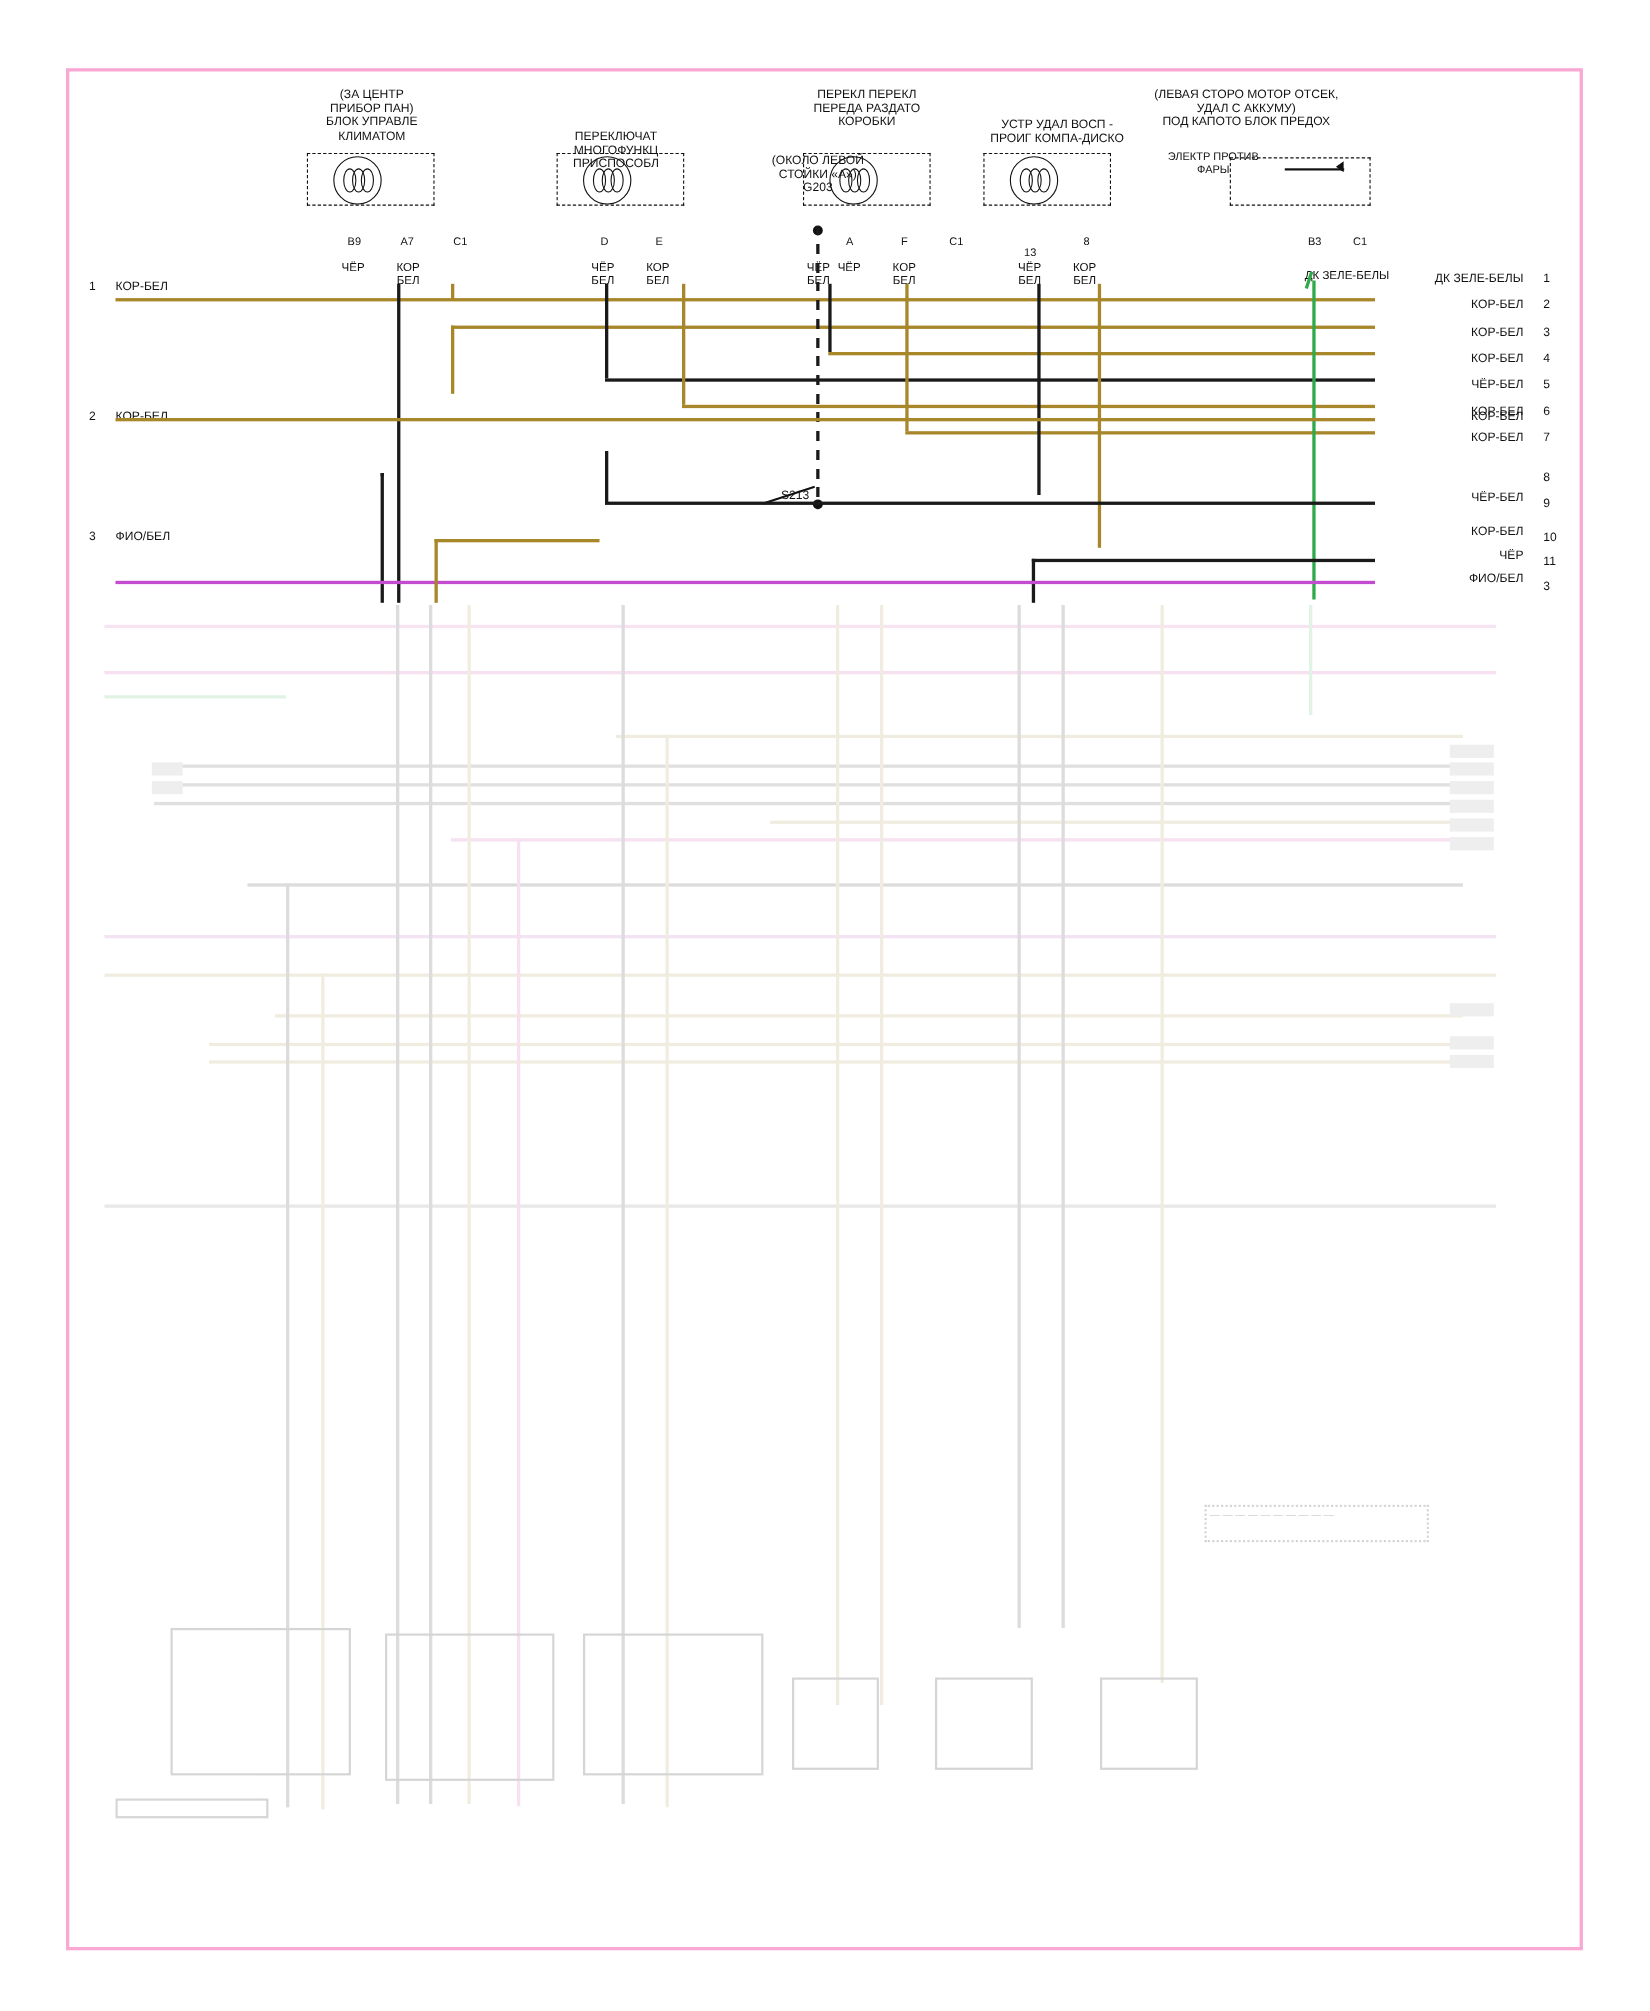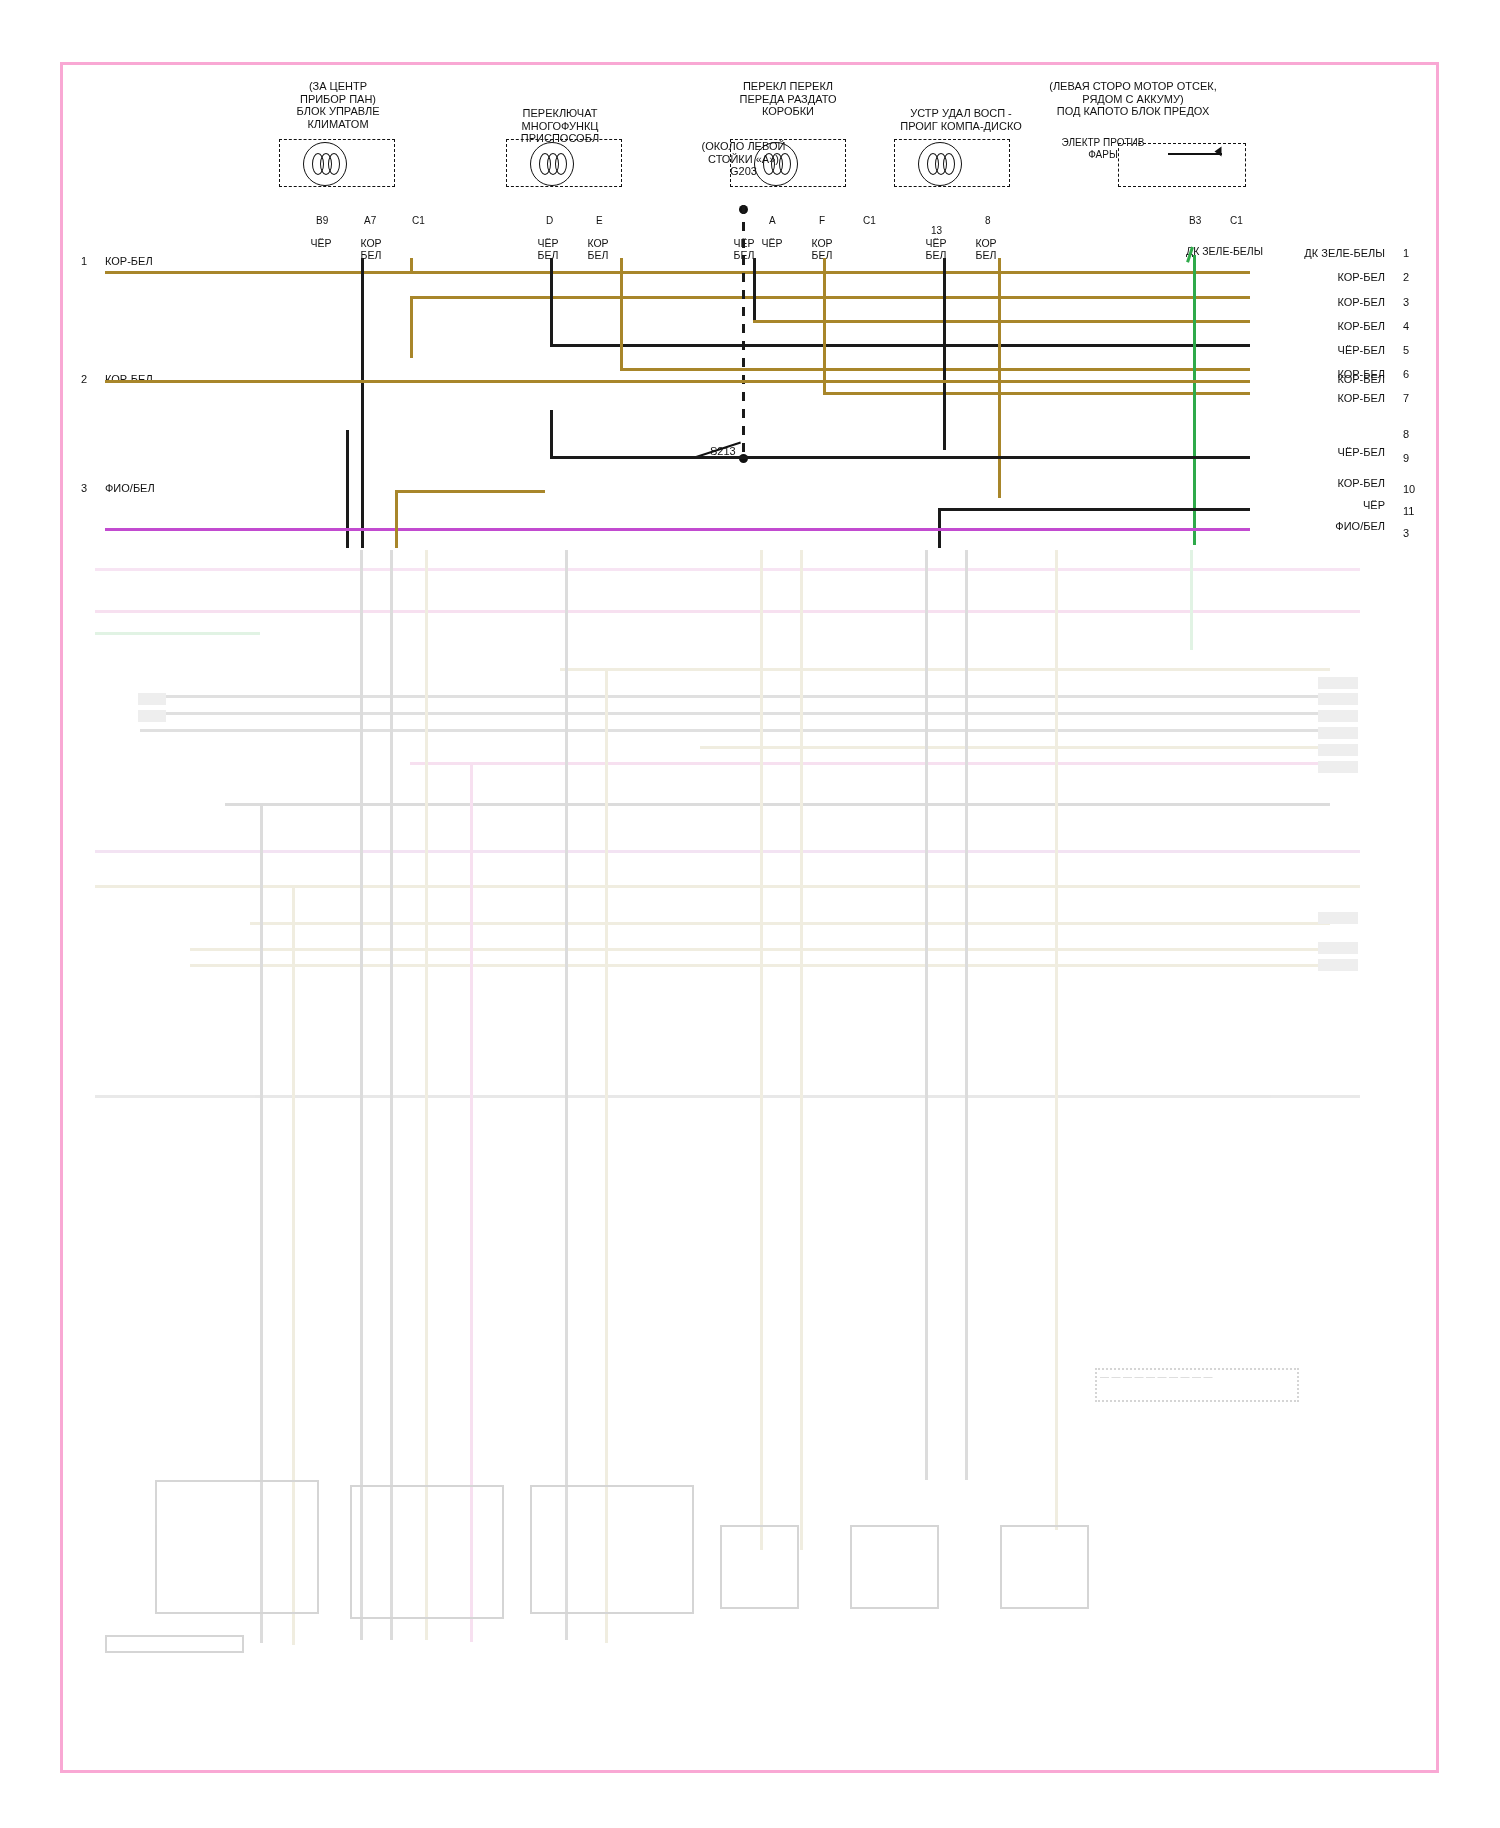--- a/index.html
+++ b/index.html
@@ -40,21 +40,21 @@
     <div class="circle" style="left:249px;top:88px;width:10px;height:20px;border-radius:50% 50% 50% 50%;"></div>
     <div class="circle" style="left:257px;top:88px;width:10px;height:20px;"></div>
     <div class="circle" style="left:265px;top:88px;width:10px;height:20px;"></div>
     <div class="pin" style="left:253px;top:150px;">B9</div>
     <div class="pin" style="left:301px;top:150px;">A7</div>
     <div class="pin" style="left:349px;top:150px;">C1</div>
     <div class="wlbl" style="left:235px;top:172px;width:46px;">ЧЁР</div>
     <div class="wlbl" style="left:285px;top:172px;width:46px;">КОР
 БЕЛ</div>
 
-    <div class="lbl" style="left:425px;top:42px;width:144px;">ПЕРЕКЛЮЧАТ
+    <div class="lbl" style="left:425px;top:53px;width:144px;">ПЕРЕКЛЮЧАТ
 МНОГОФУНКЦ
 ПРИСПОСОБЛ</div>
     <div class="conn" style="left:443px;top:74px;width:116px;height:48px;"></div>
     <div class="circle" style="left:467px;top:77px;width:42px;height:42px;"></div>
     <div class="circle" style="left:476px;top:88px;width:10px;height:20px;"></div>
     <div class="circle" style="left:484px;top:88px;width:10px;height:20px;"></div>
     <div class="circle" style="left:492px;top:88px;width:10px;height:20px;"></div>
     <div class="pin" style="left:483px;top:150px;">D</div>
     <div class="pin" style="left:533px;top:150px;">E</div>
     <div class="wlbl" style="left:462px;top:172px;width:46px;">ЧЁР
@@ -92,21 +92,21 @@
     <div class="circle" style="left:872px;top:88px;width:10px;height:20px;"></div>
     <div class="circle" style="left:880px;top:88px;width:10px;height:20px;"></div>
     <div class="pin" style="left:868px;top:150px;margin-top:10px;">13</div>
     <div class="pin" style="left:922px;top:150px;">8</div>
     <div class="wlbl" style="left:850px;top:172px;width:46px;">ЧЁР
 БЕЛ</div>
     <div class="wlbl" style="left:900px;top:172px;width:46px;">КОР
 БЕЛ</div>
 
     <div class="lbl" style="left:966px;top:15px;width:208px;">(ЛЕВАЯ СТОРО МОТОР ОТСЕК,
-РЯДОМ С АККУМУ)
+УДАЛ С АККУМУ)
 ПОД КАПОТО БЛОК ПРЕДОХ</div>
     <div class="lbl small" style="left:975px;top:72px;width:130px;">ЭЛЕКТР ПРОТИВ
 ФАРЫ</div>
     <div class="conn" style="left:1055px;top:78px;width:128px;height:44px;"></div>
     <div class="line" style="left:1105px;top:88px;width:54px;height:1.5px;"></div>
     <div class="arrow" style="left:1150px;top:83px;transform:rotate(90deg);"></div>
     <div class="pin" style="left:1126px;top:150px;">B3</div>
     <div class="pin" style="left:1167px;top:150px;">C1</div>
     <div class="wlbl" style="left:1090px;top:180px;width:110px;text-align:right;">ДК ЗЕЛЕ-БЕЛЫ</div>
 

